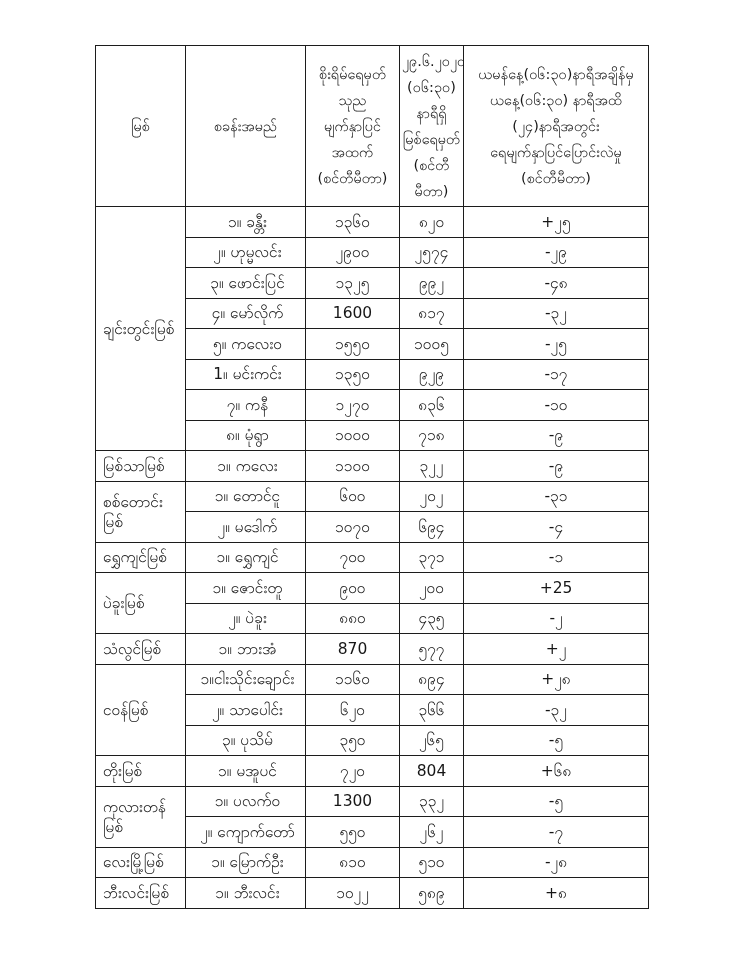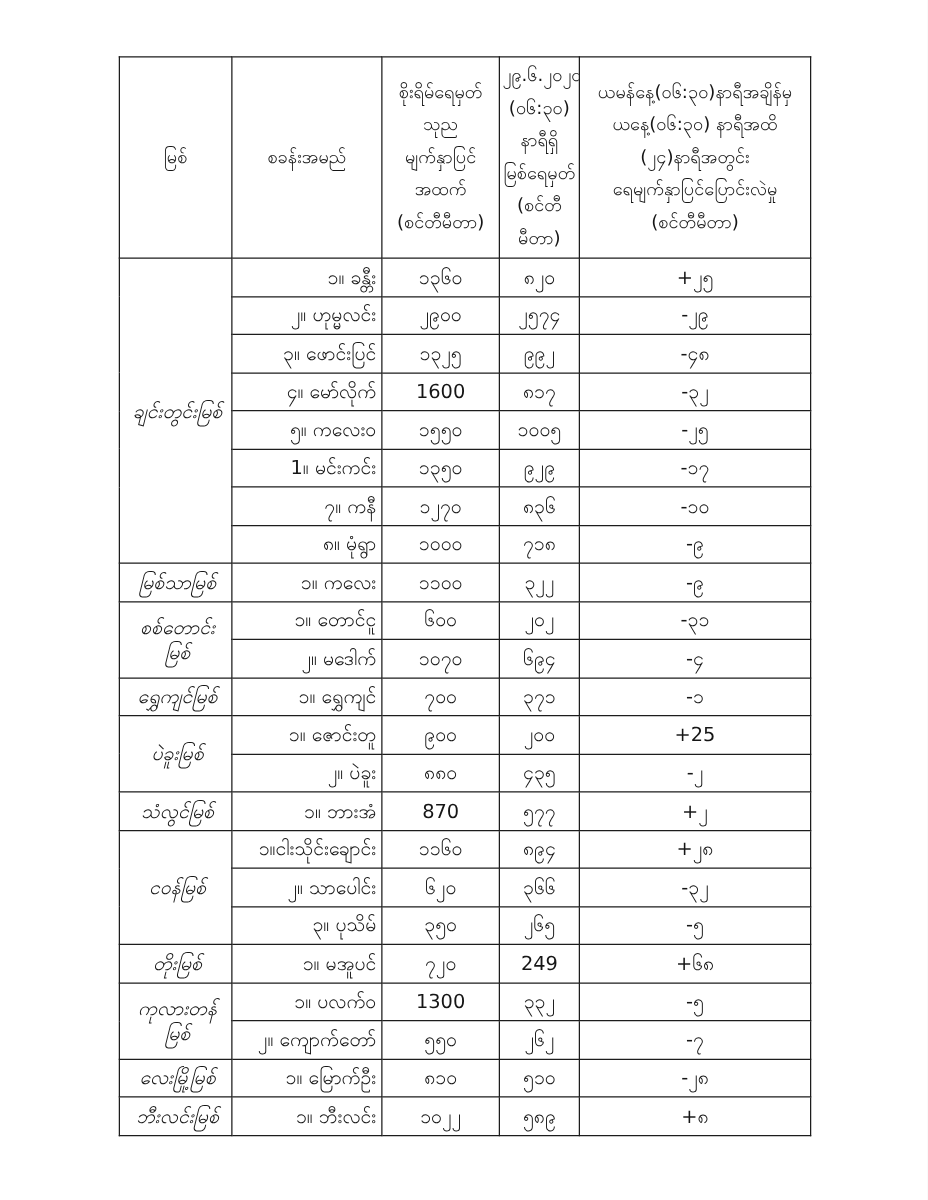--- a/index.html
+++ b/index.html
@@ -36,27 +36,26 @@
     white-space:pre-line;
     height:141px;
     padding:2px 2px;
   }
   .river-table td{
     height:29.5px;
     font-size:15.5px;
     line-height:20px;
   }
   td.river-cell{
-    text-align:center;
+    text-align:left;
     padding-left:7px;
     vertical-align:middle;
-    font-style:italic;
   }
   td.station-cell{
-    text-align:right;
+    text-align:center;
     padding-left:8px;
     white-space:nowrap;
     margin-top:28px;
   }
   td.num-cell{
     text-align:center;
   }
   .c-river{width:90px;}
   .c-station{width:120px;}
   .c-danger{width:94px;}
@@ -209,21 +208,21 @@
         <tr>
           <td class="station-cell">၃။ ပုသိမ်</td>
           <td class="num-cell">၃၅၀</td>
           <td class="num-cell">၂၆၅</td>
           <td class="num-cell">-၅</td>
         </tr>
         <tr>
           <td class="river-cell" rowspan="1">တိုးမြစ်</td>
           <td class="station-cell">၁။ မအူပင်</td>
           <td class="num-cell">၇၂၀</td>
-          <td class="num-cell">249</td>
+          <td class="num-cell">804</td>
           <td class="num-cell">+၆၈</td>
         </tr>
         <tr>
           <td class="river-cell" rowspan="2">ကုလားတန်မြစ်</td>
           <td class="station-cell">၁။ ပလက်ဝ</td>
           <td class="num-cell">1300</td>
           <td class="num-cell">၃၃၂</td>
           <td class="num-cell">-၅</td>
         </tr>
         <tr>

